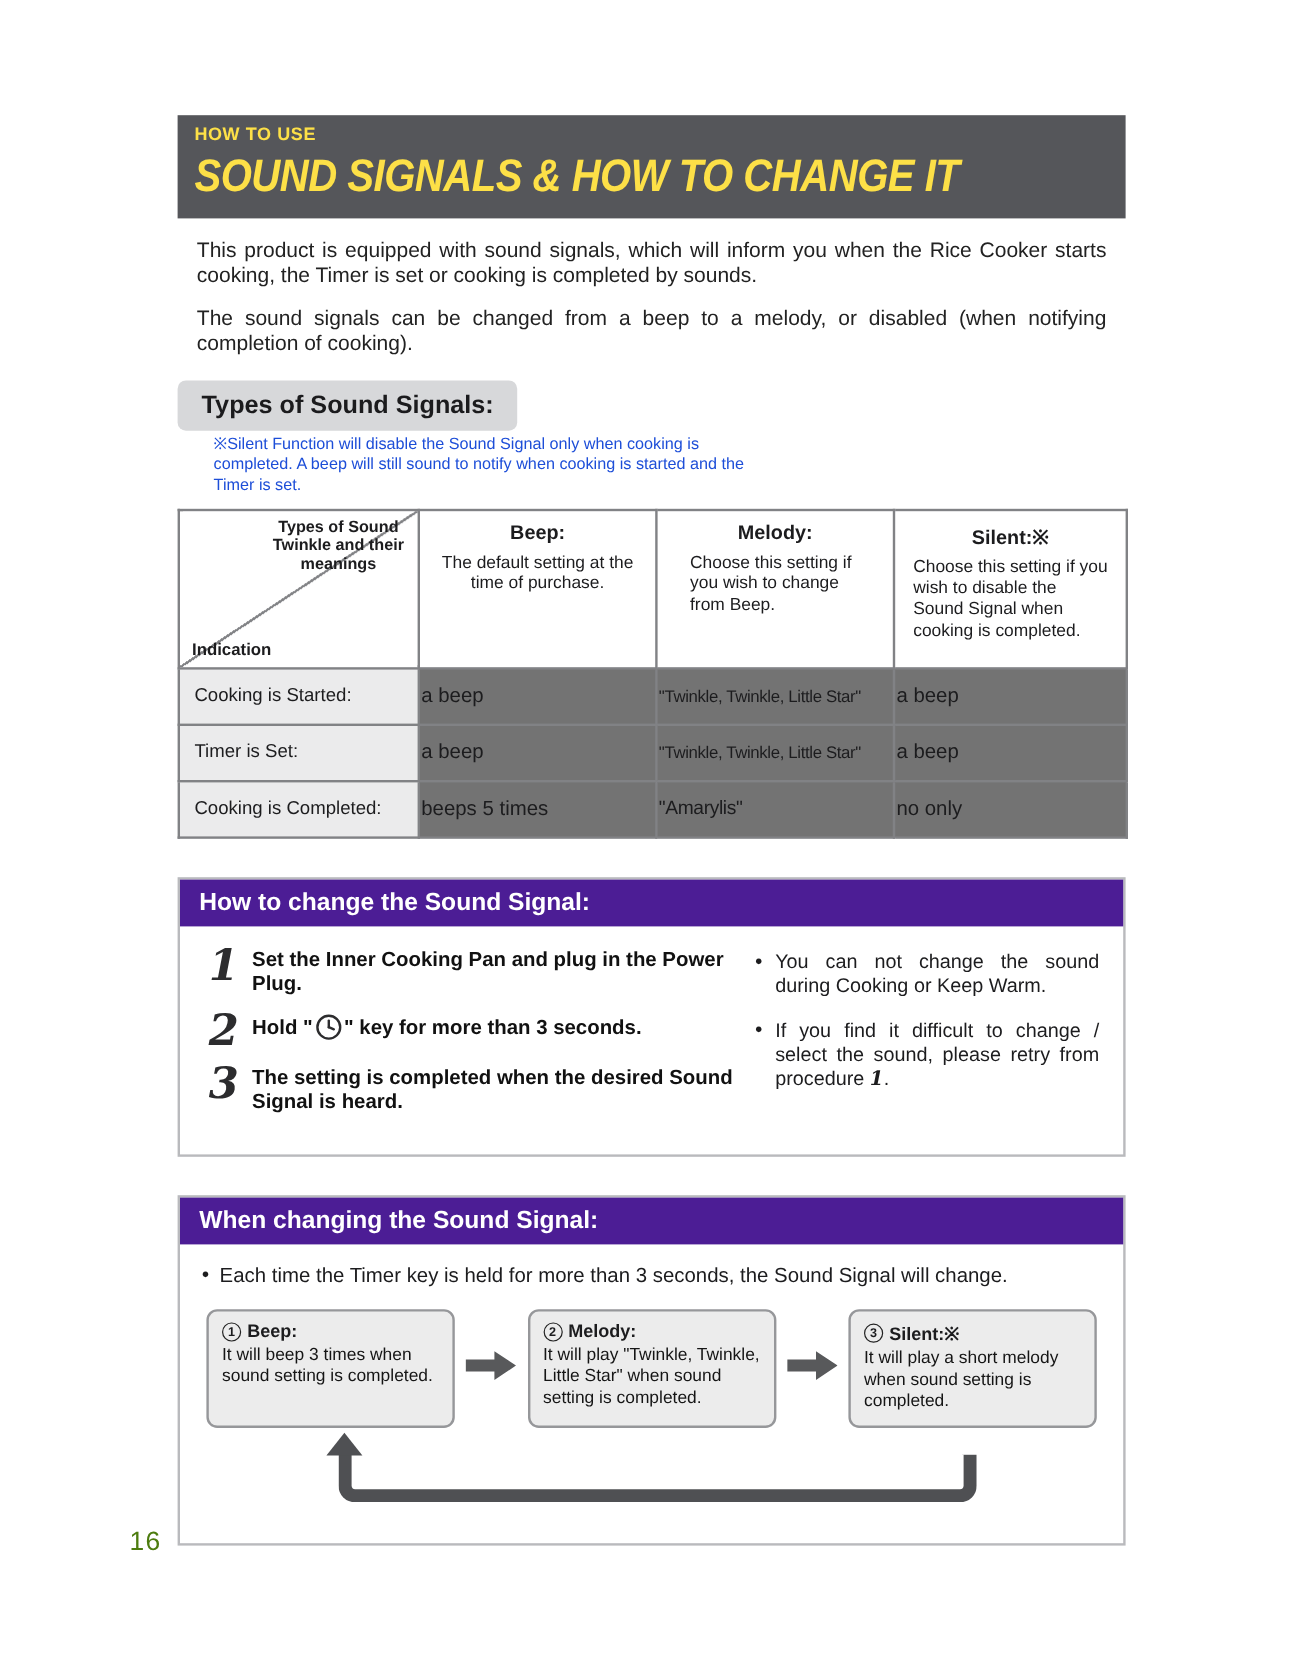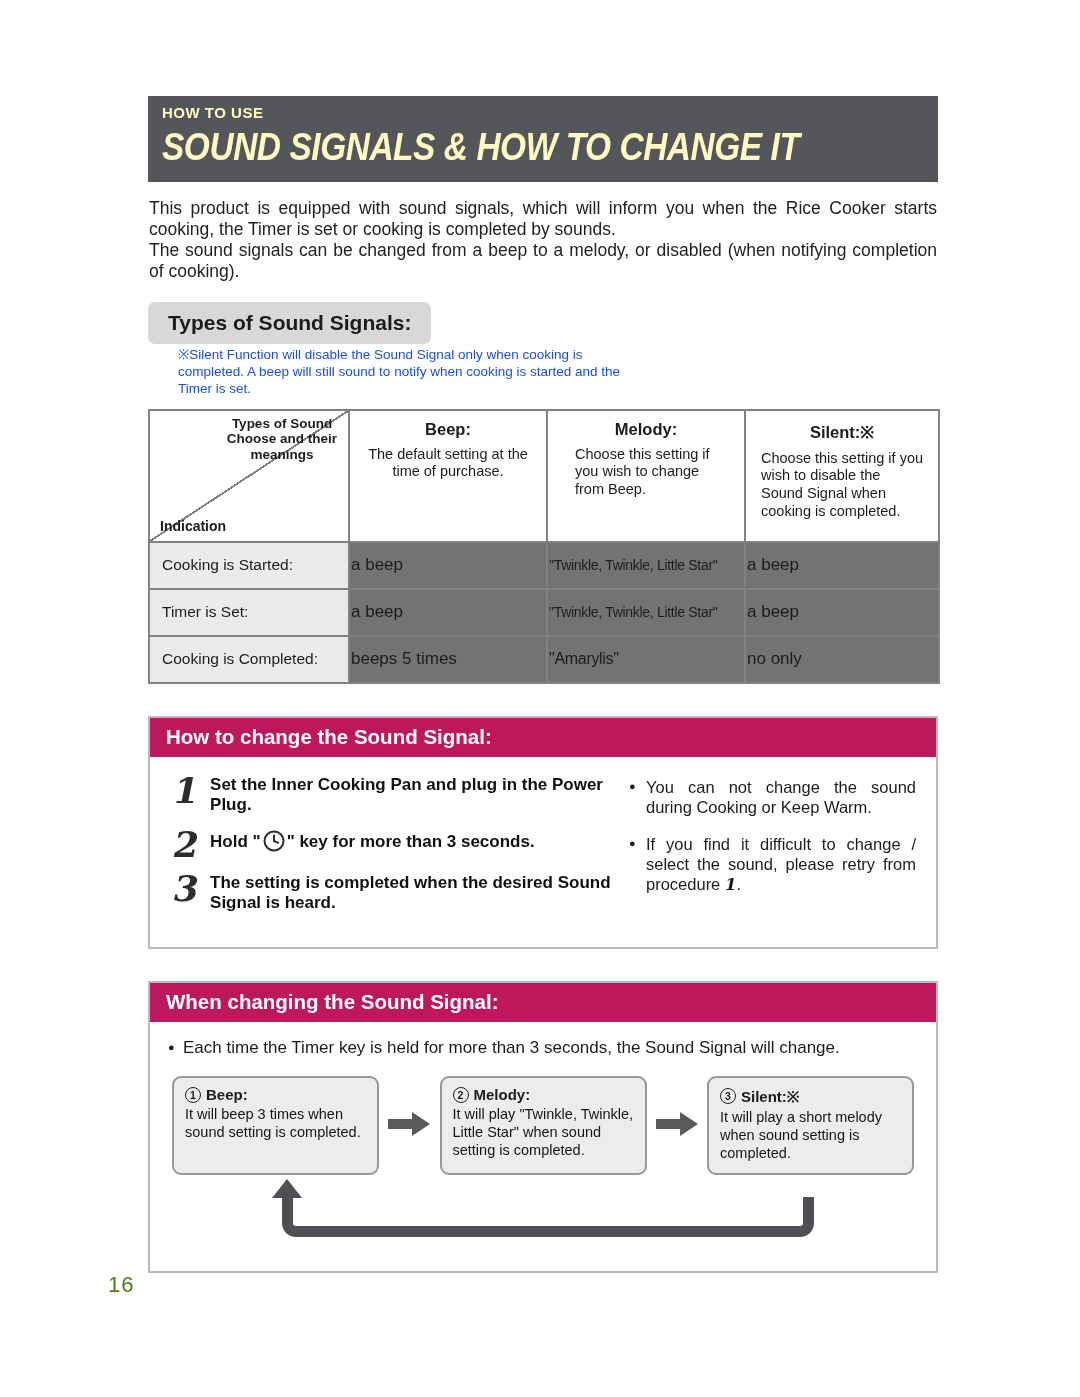--- a/index.html
+++ b/index.html
@@ -2,28 +2,28 @@
 <html><head>
 <meta charset="utf-8">
 <style>
   * { box-sizing: border-box; }
   html,body { margin:0; padding:0; background:#ffffff; }
   body { font-family:"Liberation Sans", sans-serif; color:#1c1c1e; }
   .page { position:relative; width:1080px; height:1397px; background:#fff; overflow:hidden; }
   .content { position:absolute; left:148px; top:96px; width:790px; }
 
   
-  .title-block { background:#55565a; color:#fef9c3; padding:8px 16px 13px 14px; overflow:hidden; }
+  .title-block { background:#55565a; color:#fde047; padding:8px 16px 13px 14px; overflow:hidden; }
   .kicker { font-size:15px; font-weight:bold; letter-spacing:0.5px; }
   .main-title { font-size:38px; font-weight:bold; font-style:italic; white-space:nowrap;
                 letter-spacing:-0.5px; margin-top:5px; transform:scaleX(0.88); transform-origin:left center; }
 
   
   .intro { margin-top:16px; font-size:17.5px; line-height:1.18; text-align:justify; color:#222; }
-  .intro p { margin:1px; }
+  .intro p { margin:16px; }
 
   
   .types-row { display:flex; margin-top:20px; align-items:flex-start;flex-direction:column; }
   .types-heading { background:#d7d8da; border-radius:7px; padding:9px 20px; font-size:21px; font-weight:bold; white-space:nowrap; color:#1b1b1d; }
   .types-note { font-size:13.5px; line-height:1.26; margin-left:30px; width:472px; color:#1d4ed8; padding-top:2px; }
 
   
   table.signals { border-collapse:collapse; margin-top:12px; width:790px; table-layout:fixed; }
   table.signals td { border:2px solid #818285; vertical-align:middle; }
   .corner-cell { position:relative; height:132px; background:
@@ -35,21 +35,21 @@
   .head-desc { font-size:14.5px; line-height:1.22; padding:0 14px; }
   .head-desc.center { text-align:center; }
   .head-desc.indent { padding-left:26px; }
   .label-cell { background:#ebebec; font-size:15.5px; padding-left:12px; height:47px; }
   .data-cell { text-align:left; font-size:17px; background:#737373; }
   .data-cell.melody { font-size:14px; letter-spacing:-0.3px; }
   .data-cell.amarylis { font-size:16px; }
 
   
   .section-box { margin-top:32px; border:2px solid #b9babd; background:#fff; }
-  .section-header { background:#be185d; color:#fff; font-weight:bold; font-size:20.5px; padding:7px 16px 8px; }
+  .section-header { background:#4c1d95; color:#fff; font-weight:bold; font-size:20.5px; padding:7px 16px 8px; }
 
   
   .howto-body { display:flex; padding:18px 14px 20px 24px; }
   .steps { width:455px; }
   .step { display:flex; margin-bottom:13px; align-items:flex-start; }
   .step-num { font-family:"DejaVu Serif", serif; font-style:italic; font-weight:bold; font-size:36px; line-height:0.85; margin-right:11px; color:#2c2c2e; flex:0 0 auto; }
   .step-text { font-weight:bold; font-size:17px; line-height:1.22; color:#111; }
   .timer-icon { display:inline-block; vertical-align:-6px; margin:0 1px; }
   .notes { flex:1; padding-top:2px; padding-right:6px; }
   .note { position:relative; padding-left:17px; font-size:16.5px; line-height:1.22; margin-bottom:17px; text-align:justify; }
@@ -102,21 +102,21 @@
     <table class="signals">
       <colgroup>
           <col style="width:200px">
           <col style="width:198px">
           <col style="width:198px">
           <col style="width:194px">
         </colgroup>
       <tbody>
           <tr>
         <td class="corner-cell">
-          <div class="corner-top">Types of Sound Choose and their meanings</div>
+          <div class="corner-top">Types of Sound Twinkle and their meanings</div>
           <div class="corner-bottom">Indication</div>
         </td>
         <td class="head-cell">
           <div class="head-title">Beep:</div>
           <div class="head-desc center">The default setting at the time of purchase.</div>
         </td>
         <td class="head-cell">
           <div class="head-title">Melody:</div>
           <div class="head-desc indent">Choose this setting if you wish to change from Beep.</div>
         </td>

